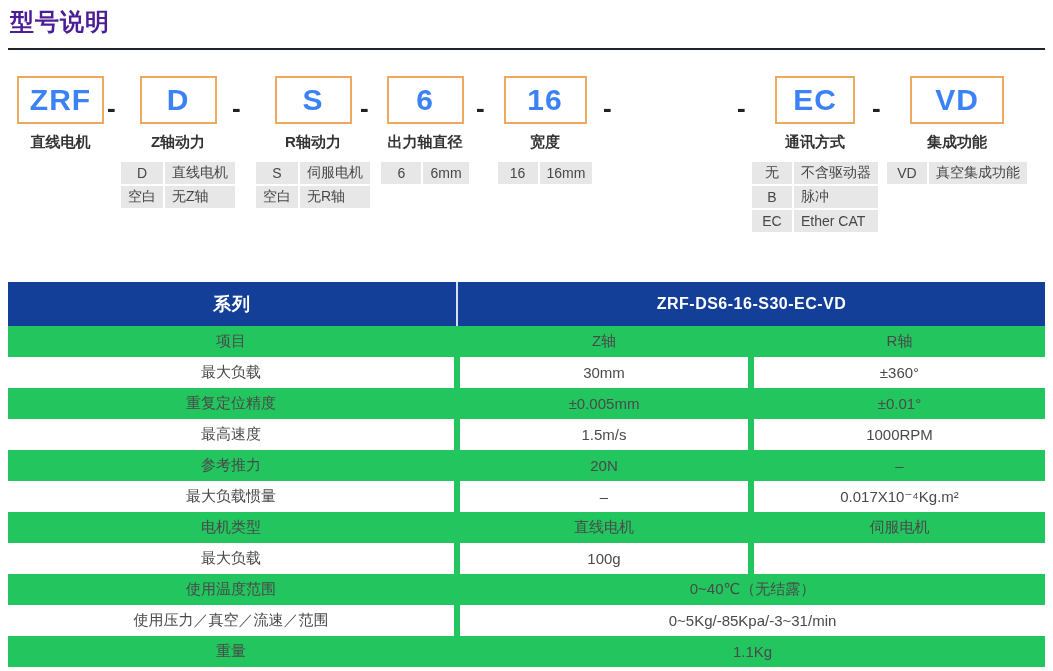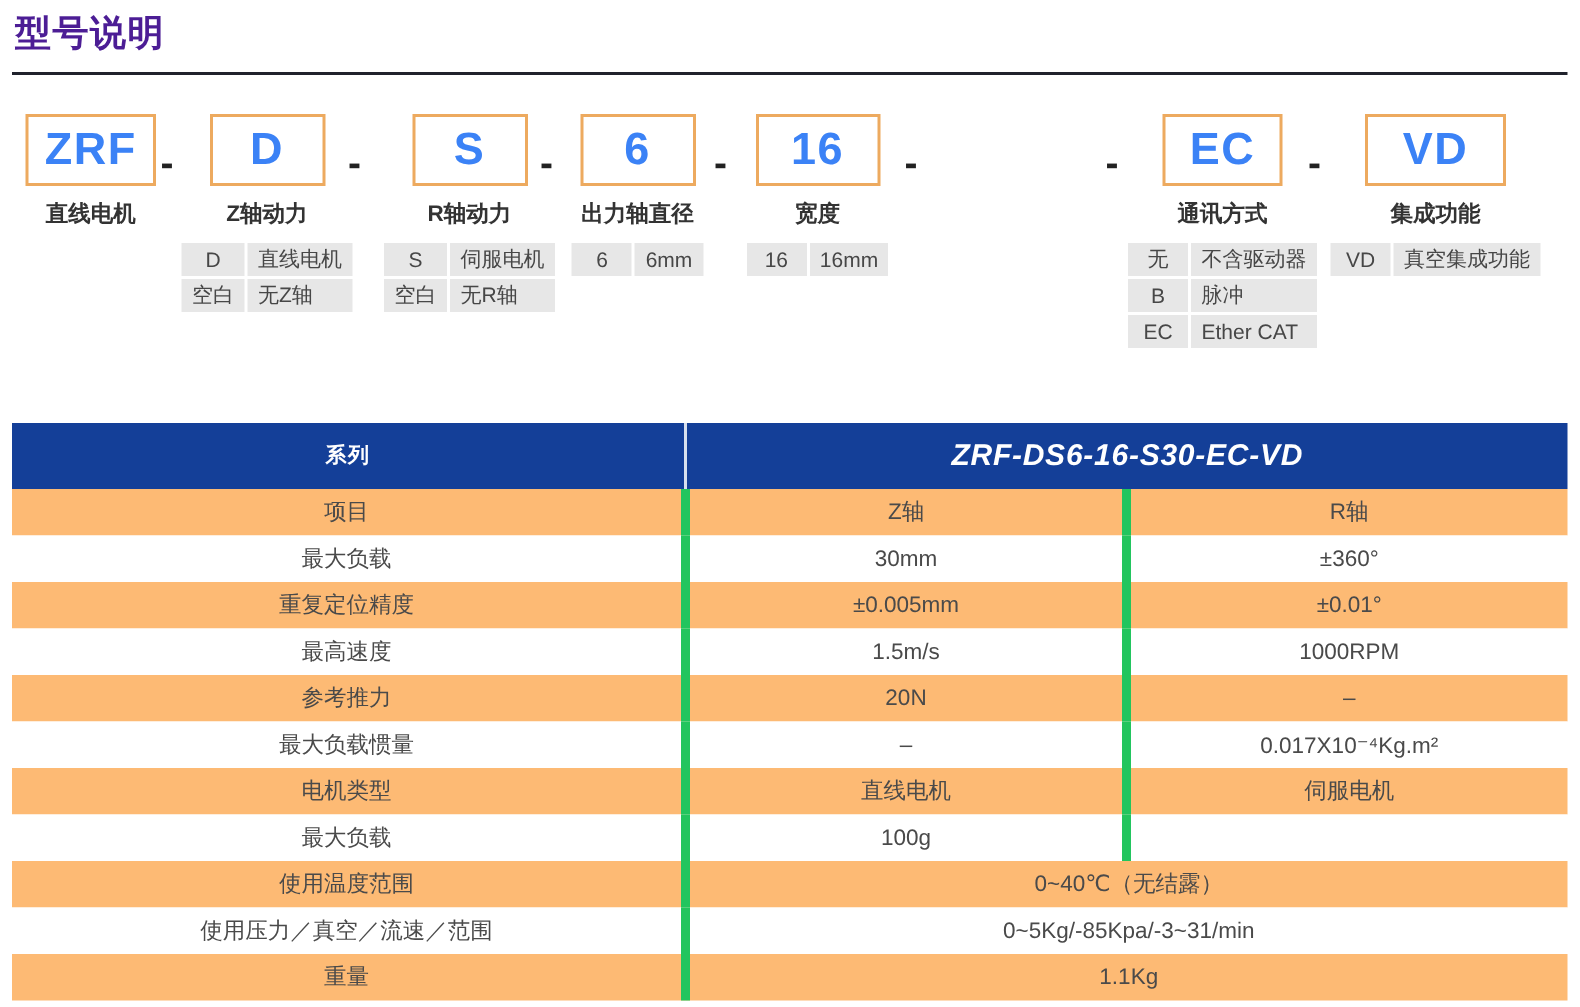--- a/index.html
+++ b/index.html
@@ -46,23 +46,23 @@
   .spec-table col.c1{width:43.3%;}
   .spec-table col.c2{width:28.35%;}
   .spec-table col.c3{width:28.35%;}
   .spec-table th,.spec-table td{
     font-weight:400;text-align:center;vertical-align:middle;
     font-size:15px;color:#4a4a4a;height:31px;padding:0 4px;
   }
   .spec-head th{
     background:#143f98;color:#fff;height:44px;
   }
-  .spec-head th.series{font-size:14px;font-weight:700;letter-spacing:1px;}
-  .spec-head th.model{font-size:20px;font-weight:700;border-left:2px solid #d8e0ee;letter-spacing:.5px;font-style:italic;}
-  .row-gray td{background:#fdba74;}
+  .spec-head th.series{font-size:18px;font-weight:700;letter-spacing:1px;}
+  .spec-head th.model{font-size:16px;font-weight:700;border-left:2px solid #d8e0ee;letter-spacing:.5px;}
+  .row-gray td{background:#22c55e;}
   .row-white td{background:#ffffff;}
   td.div{border-left:6px solid #22c55e;}
 </style>
 </head>
 <body>
 
 <div class="page">
 
   <h1 class="page-title">型号说明</h1>
   <div class="title-rule"></div>

